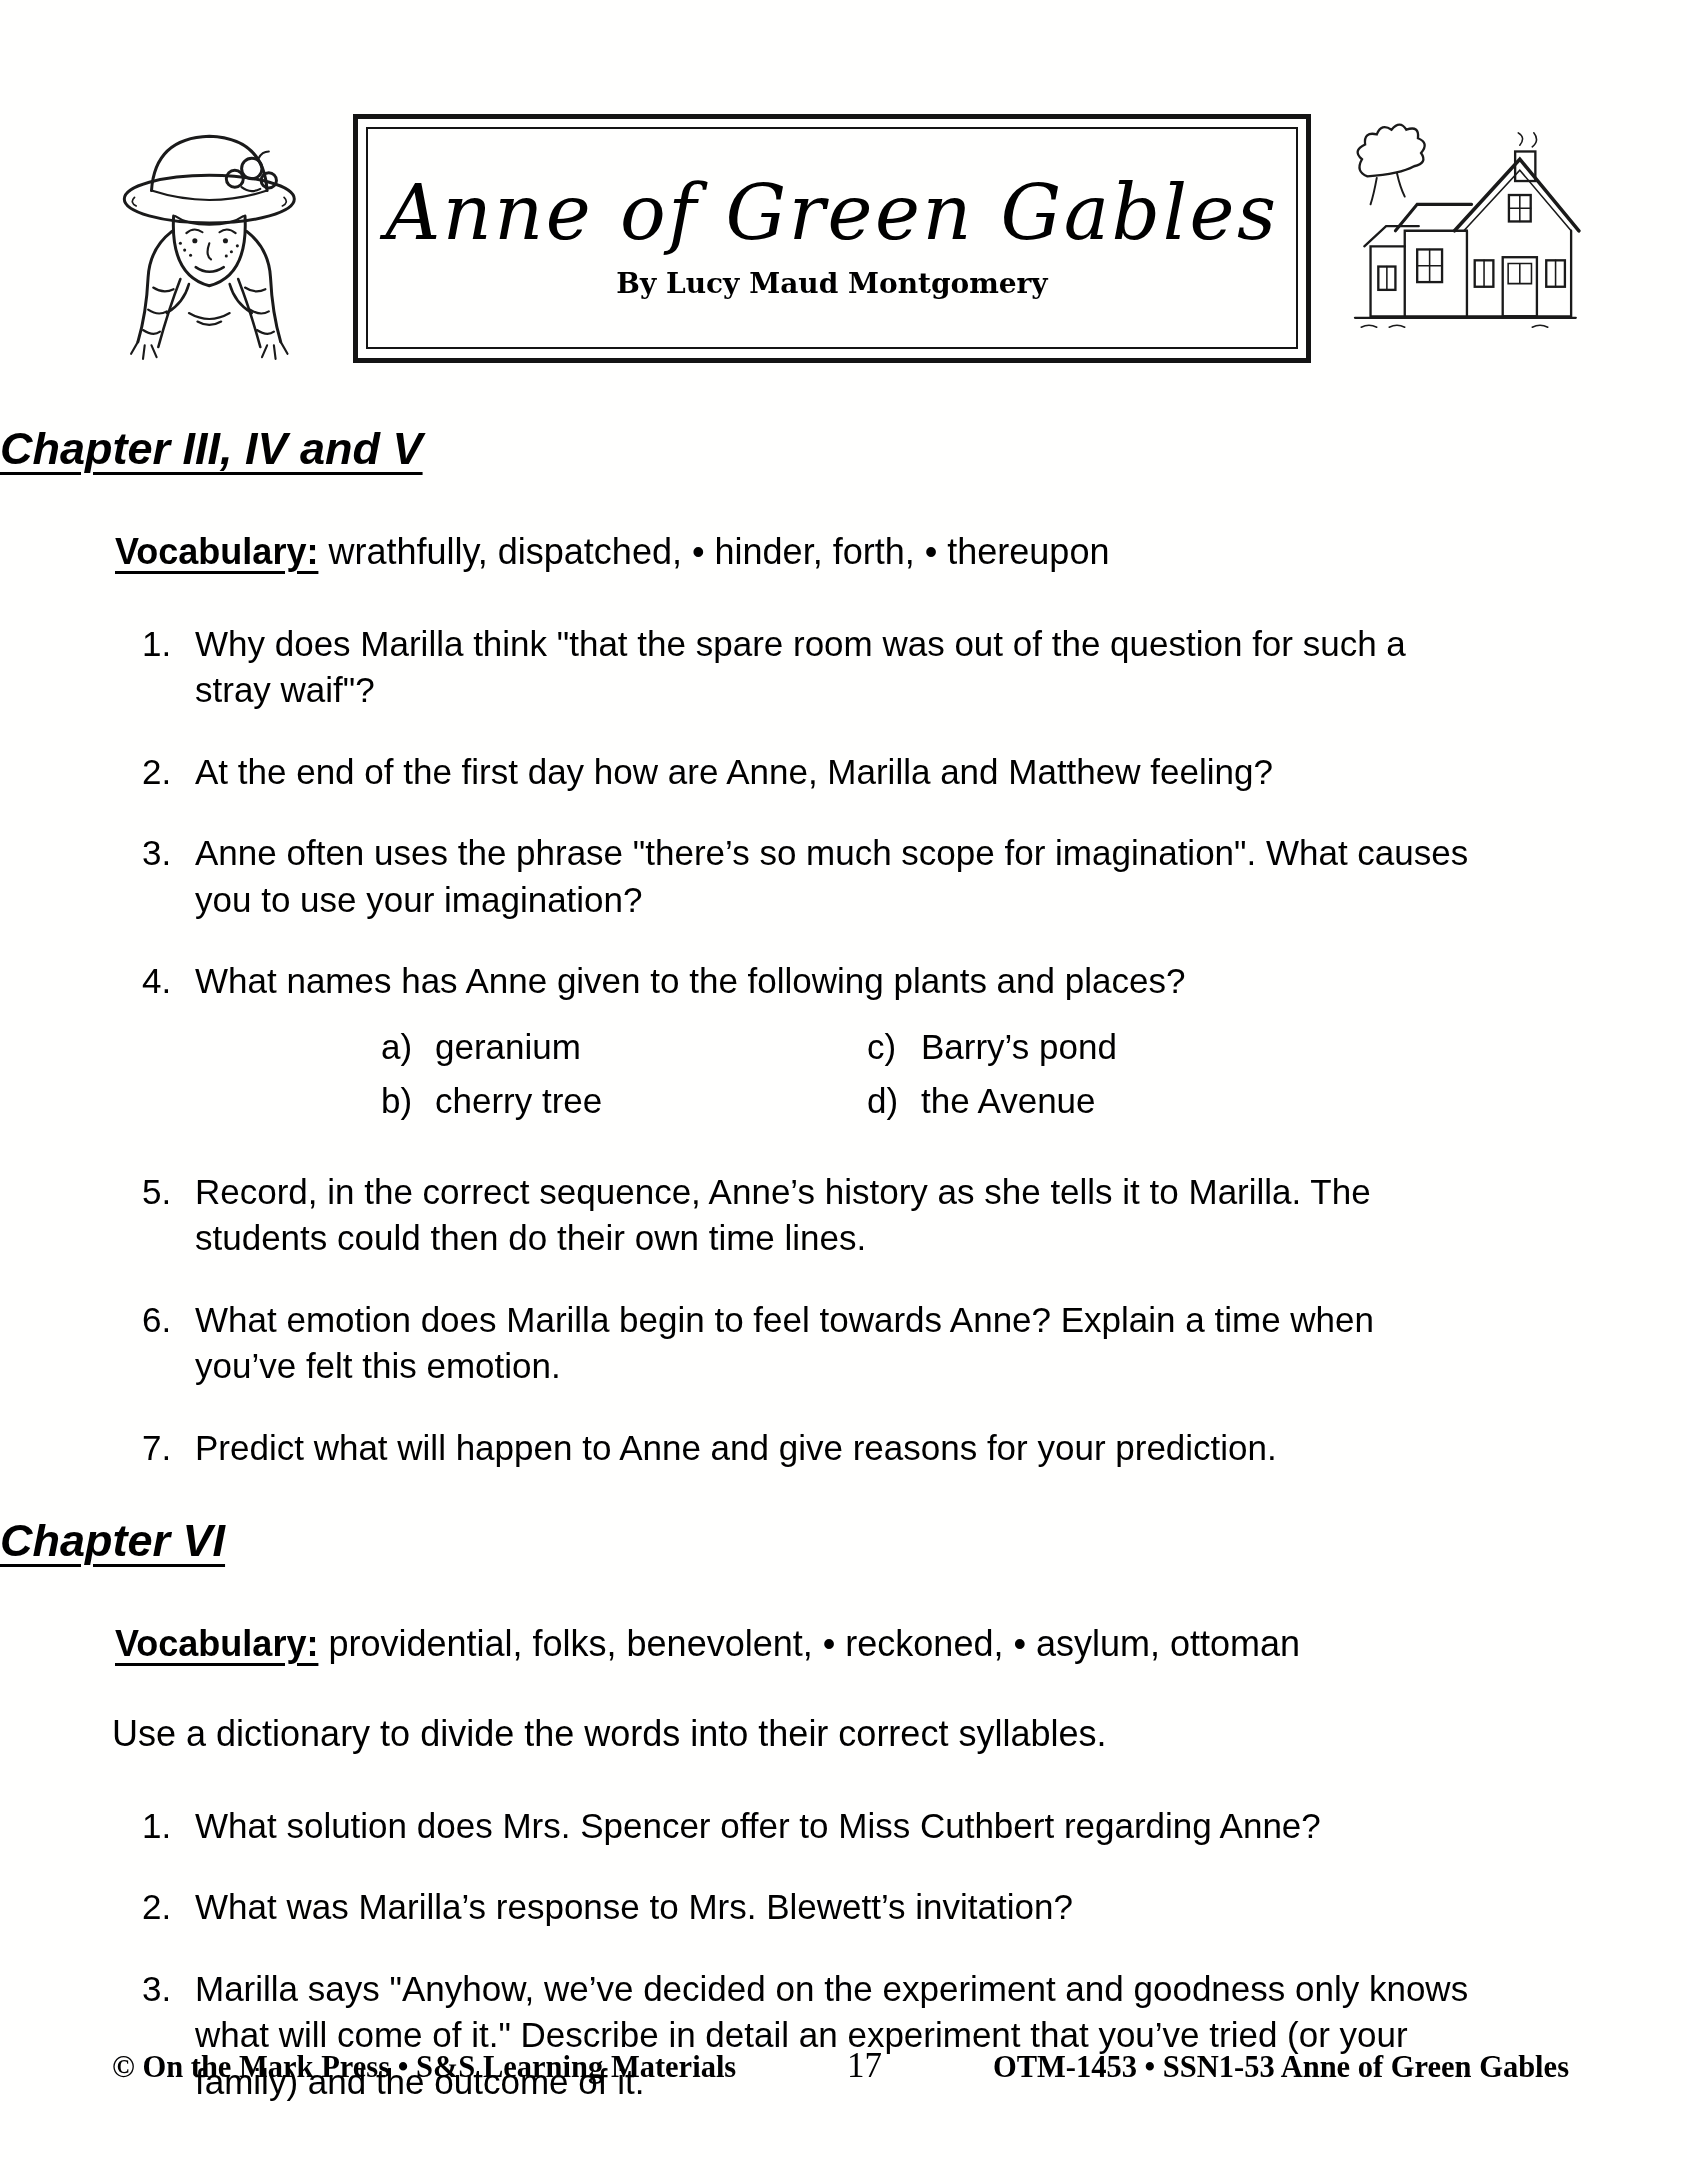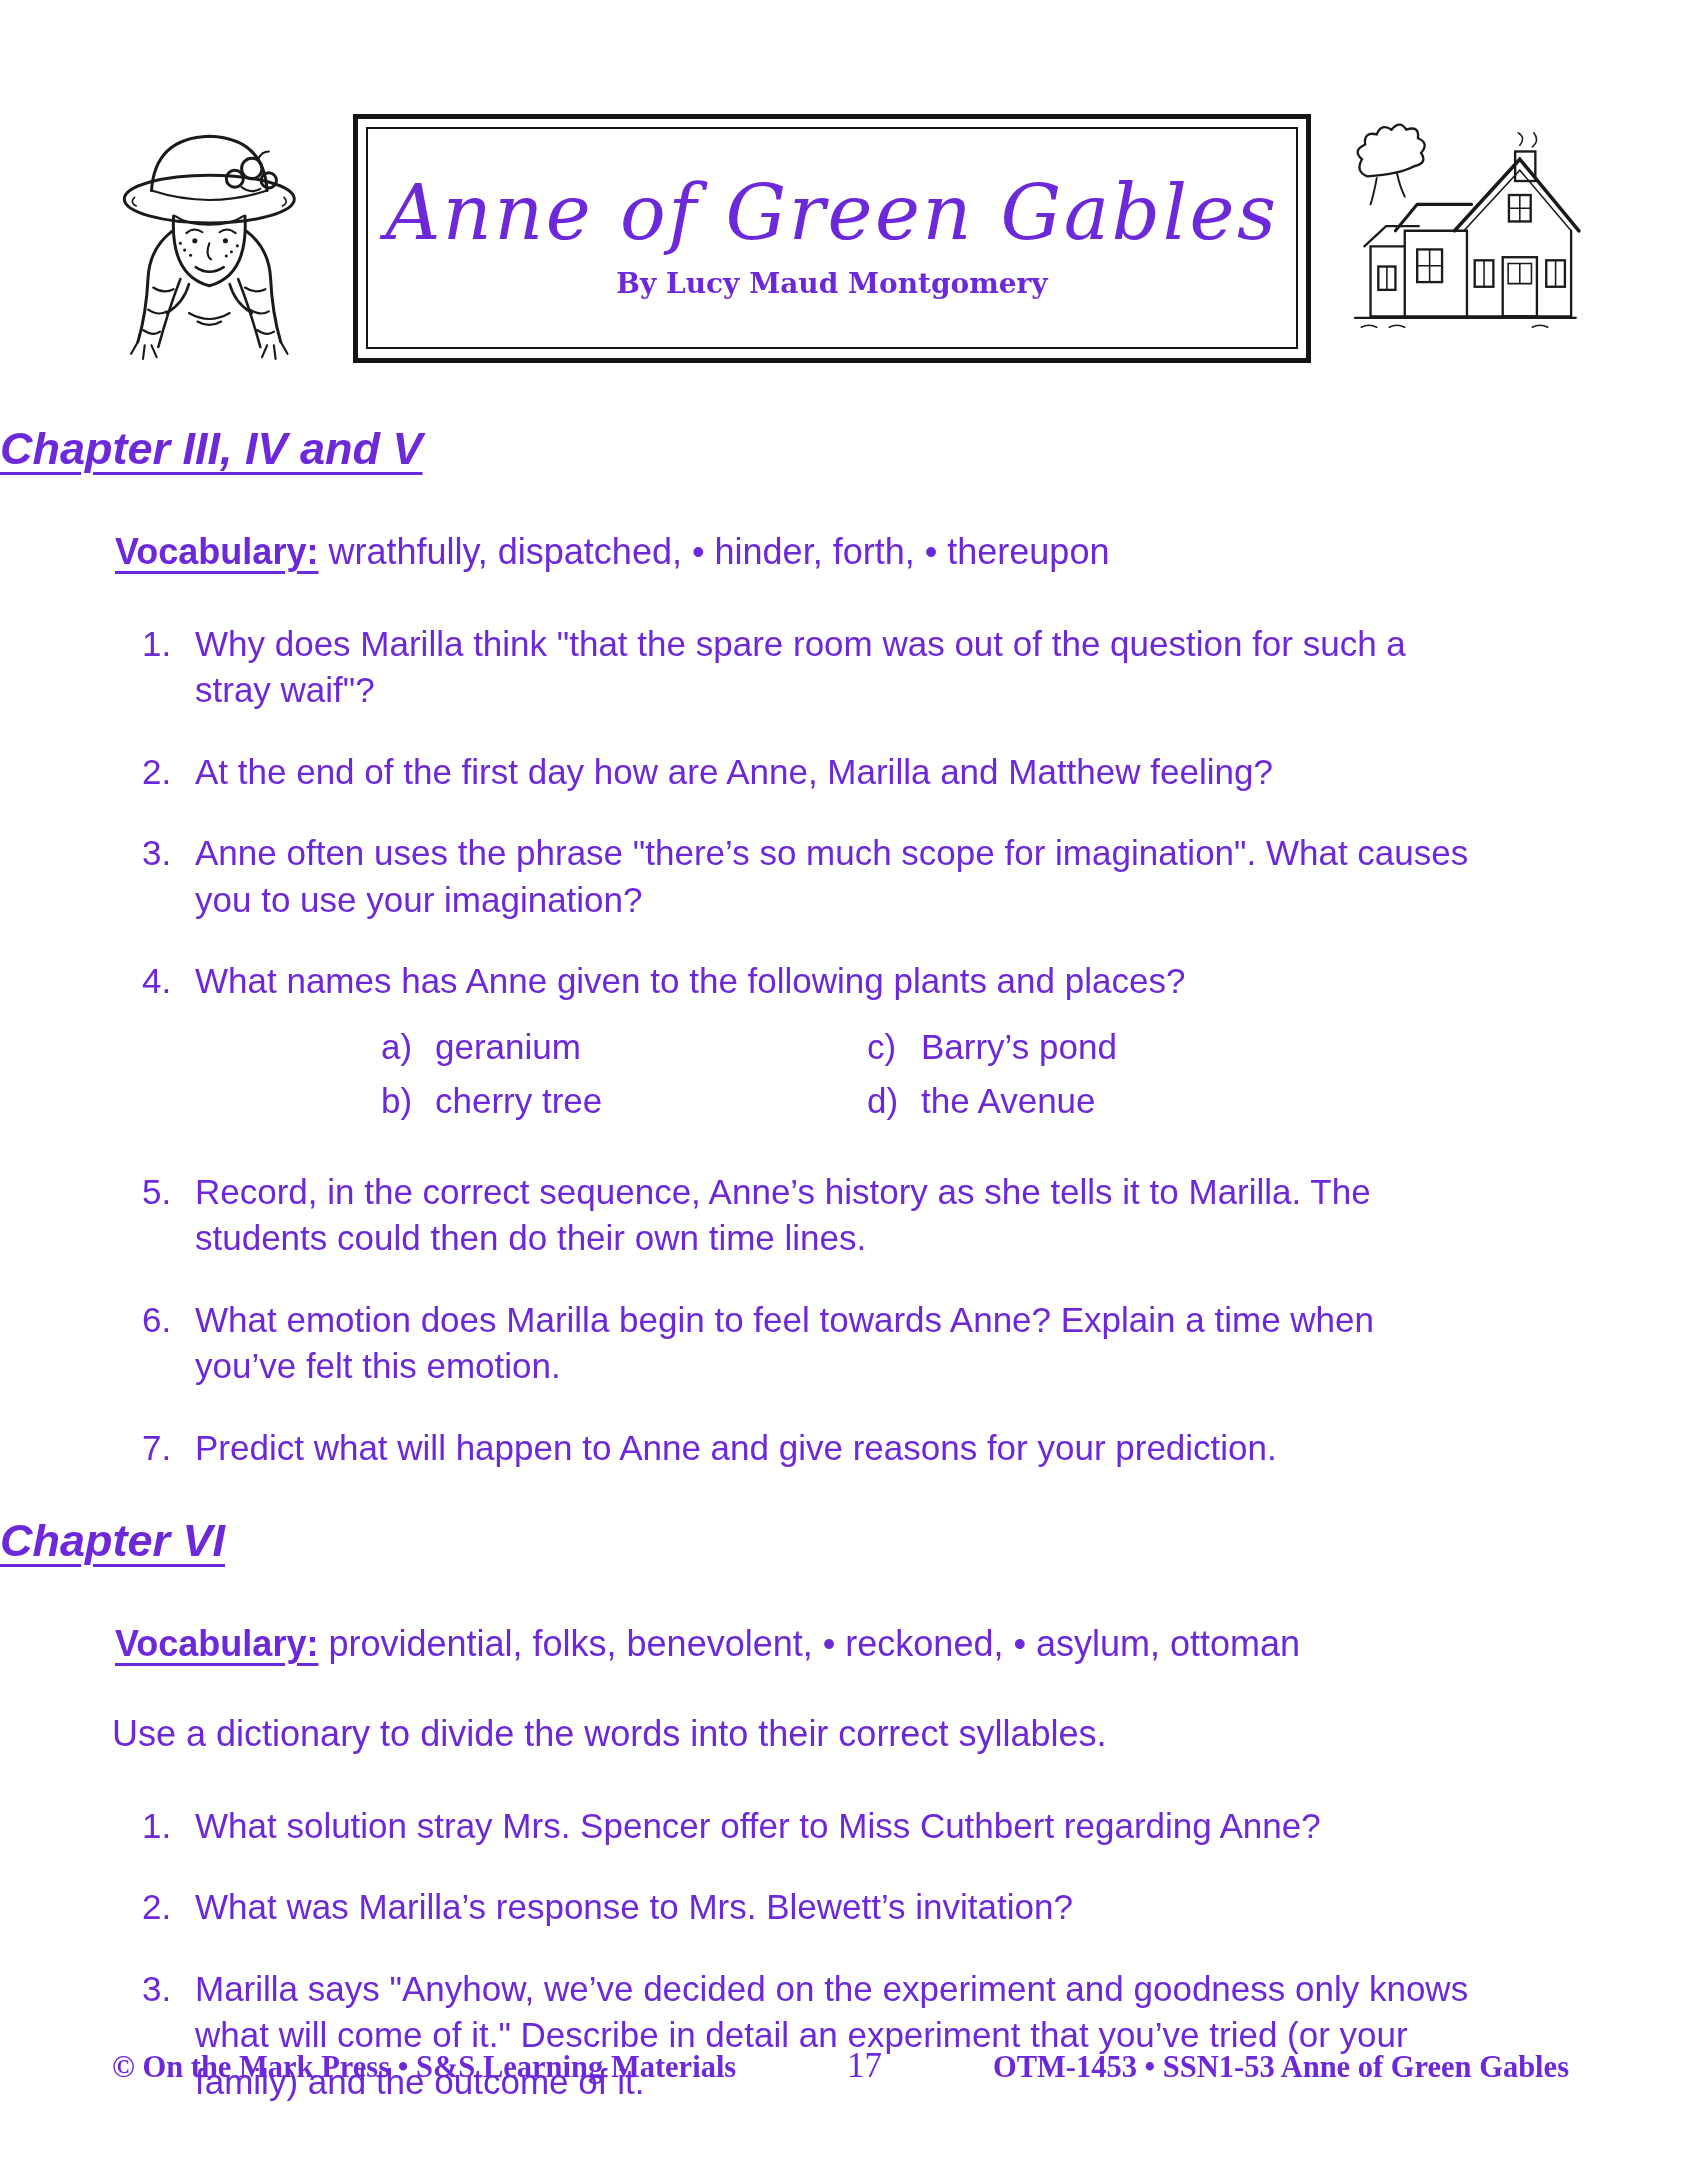--- a/index.html
+++ b/index.html
@@ -3,21 +3,21 @@
 <meta charset="utf-8">
 <style>
   * { margin: 0; padding: 0; box-sizing: border-box; }
   html, body { background: #ffffff; }
   .page {
     width: 1687px;
     height: 2183px;
     margin: 0 auto;
     position: relative;
     background: #fffffe;
-    color: #6d28d9;
+    color: #000000;
     font-family: "Liberation Sans", sans-serif;
     overflow: hidden;
   }
 
   
   .header {
     display: flex;
     align-items: flex-start;
     padding: 97px 105px 0 99px;
     gap: 30px;
@@ -303,21 +303,21 @@
     <p class="vocab">
       <span class="vocab-label">Vocabulary:</span>
       <span class="vocab-words">providential, folks, benevolent, • reckoned, • asylum, ottoman</span>
     </p>
 
     <p class="instruction">Use a dictionary to divide the words into their correct syllables.</p>
 
     <div class="questions">
       <div class="question">
         <span class="qnum">1.</span>
-        <span class="qtext">What solution stray Mrs. Spencer offer to Miss Cuthbert regarding Anne?</span>
+        <span class="qtext">What solution does Mrs. Spencer offer to Miss Cuthbert regarding Anne?</span>
       </div>
       <div class="question">
         <span class="qnum">2.</span>
         <span class="qtext">What was Marilla’s response to Mrs. Blewett’s invitation?</span>
       </div>
       <div class="question">
         <span class="qnum">3.</span>
         <span class="qtext">Marilla says "Anyhow, we’ve decided on the experiment and goodness only knows what will come of it."  Describe in detail an experiment that you’ve tried (or your family) and the outcome of it.</span>
       </div>
     </div>

